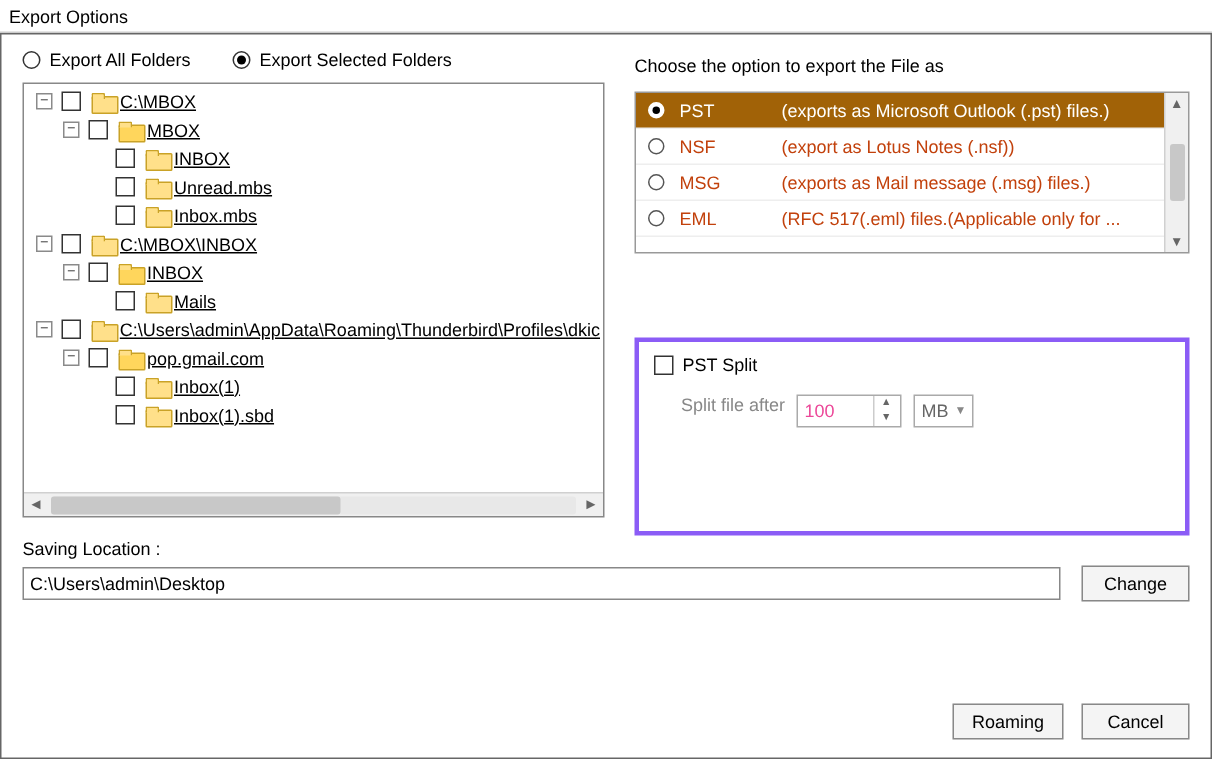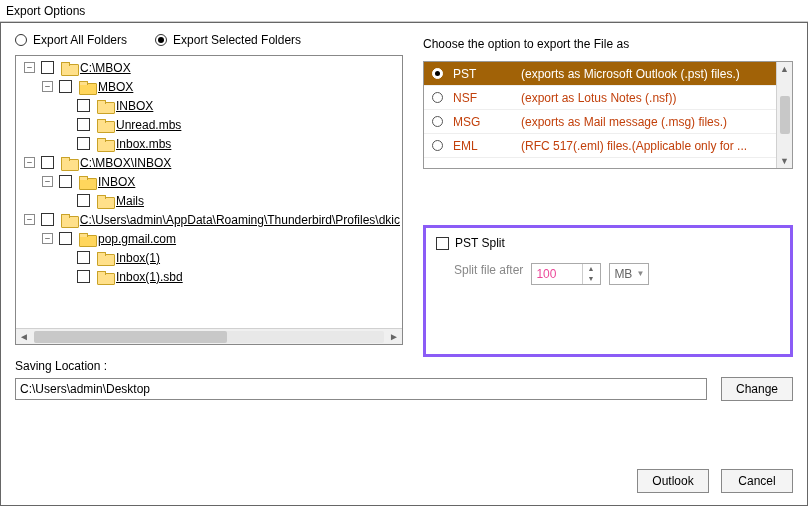--- a/index.html
+++ b/index.html
@@ -389,17 +389,17 @@
 
   <div class="saving-block">
     <div class="saving-label">Saving Location :</div>
     <div class="saving-row">
       <input class="path-input" value="C:\Users\admin\Desktop" style="">
       <button class="btn-std">Change</button>
     </div>
   </div>
 
   <div class="bottom-buttons">
-    <button class="btn-std">Outlook</button>
+    <button class="btn-std">Roaming</button>
     <button class="btn-std">Cancel</button>
   </div>
 
 </div>
 
 </body></html>

